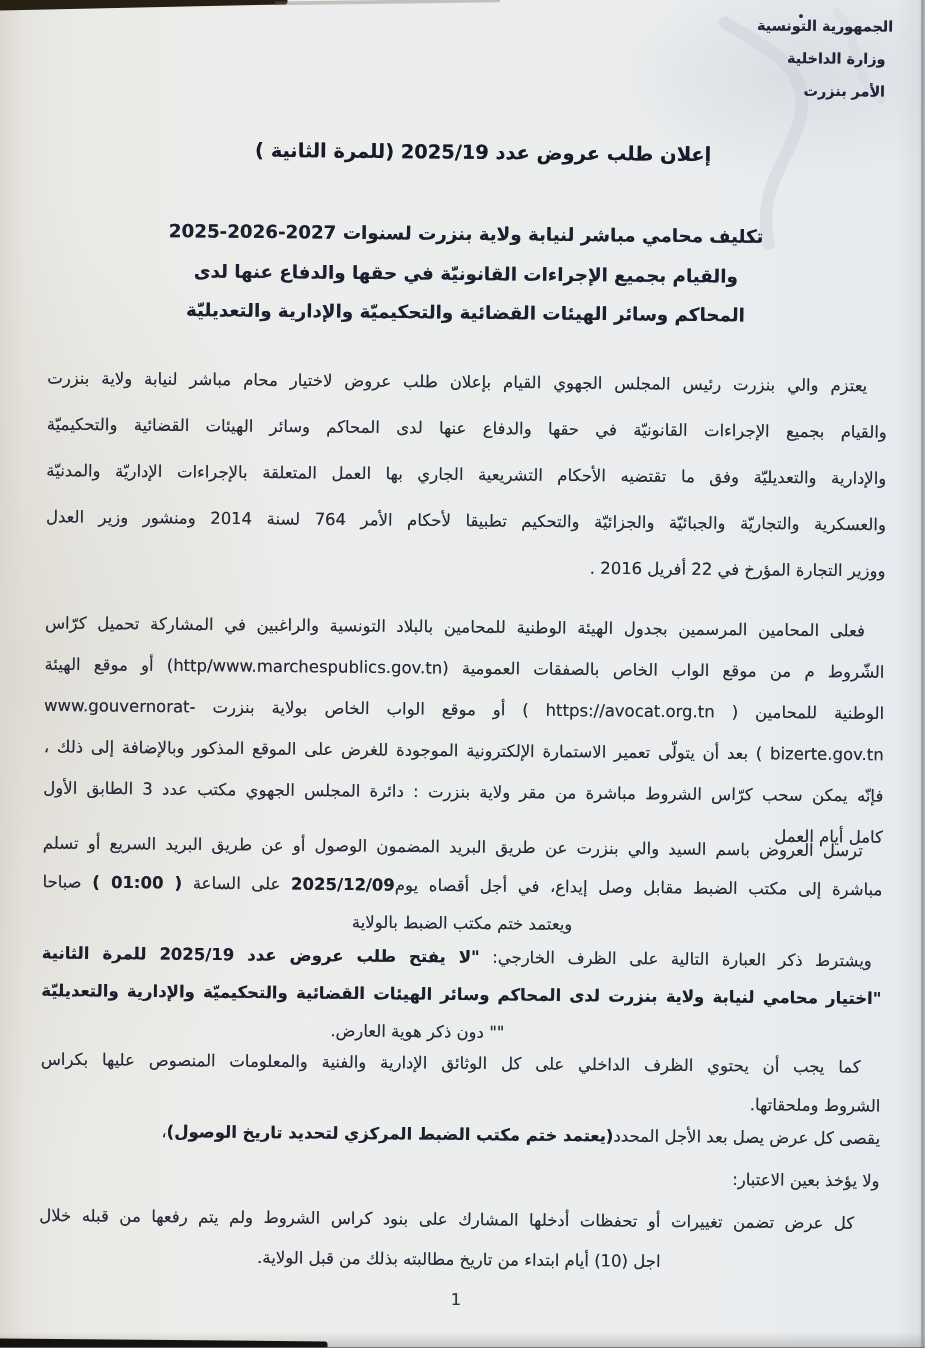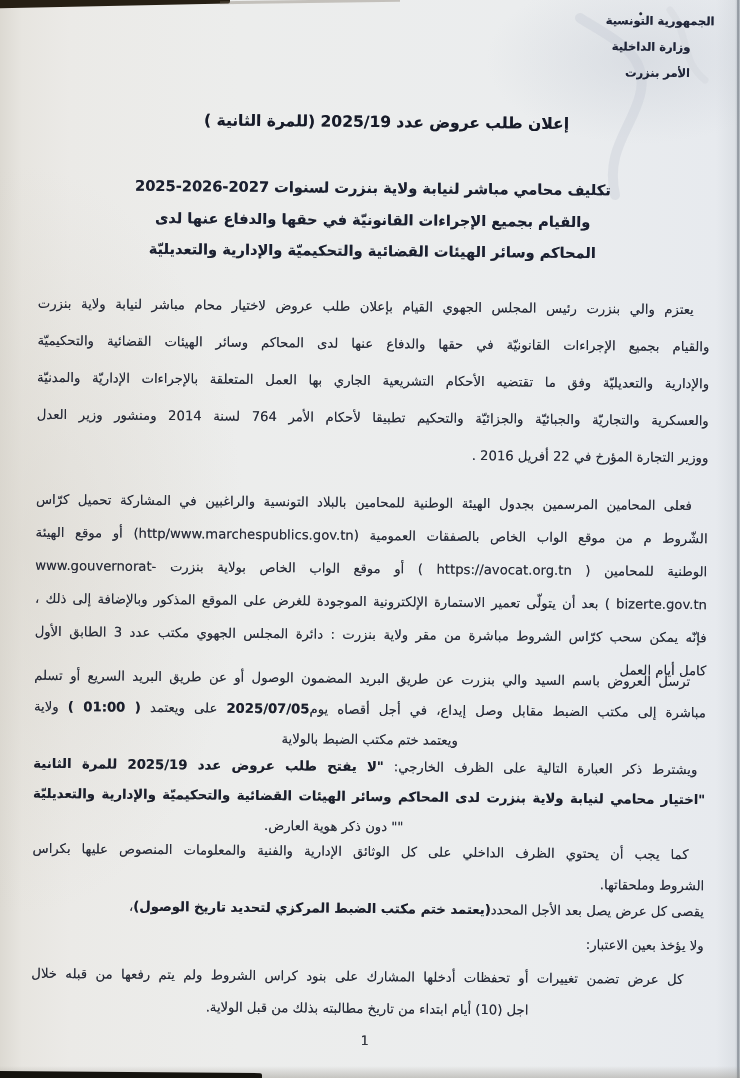--- a/index.html
+++ b/index.html
@@ -21,21 +21,21 @@
   .edge-bottom-band{position:absolute;bottom:0;left:0;right:0;height:12px;background:linear-gradient(rgba(0,0,0,0),rgba(150,146,138,.45));}
   .edge-bottom{position:absolute;bottom:-3px;left:-6px;width:268px;height:9px;background:#15130e;transform:rotate(.5deg);border-radius:2px;}
   .edge-right{position:absolute;top:0;bottom:0;right:0;width:5px;background:linear-gradient(90deg,rgba(0,0,0,0),rgba(140,148,156,.55));}
   .edge-right-line{position:absolute;top:0;bottom:0;right:1px;width:2px;background:rgba(110,118,128,.5);}
   .smudge{position:absolute;right:0;top:0;pointer-events:none;}
 
   .content{position:absolute;inset:0;transform:rotate(.55deg);transform-origin:50% 46%;
     text-shadow:0 0 .5px rgba(38,42,54,.6);}
 
   .hdr{position:absolute;top:5px;right:30px;text-align:right;font-size:11.5px;font-weight:bold;color:#20263a;line-height:26px;}
-  .hdr .h2,.hdr .h3{margin-right:24px;}
+  .hdr .h2,.hdr .h3{margin-right:6px;}
   .hdr-bullet{position:absolute;top:6px;right:101px;font-size:10px;color:#2a2f3c;}
 
   .title{position:absolute;top:113px;left:0;right:0;text-align:center;
     font-size:15.5px;font-weight:bold;color:#171b29;padding-left:26px;}
 
   .subtitle{position:absolute;top:172px;right:96px;left:96px;text-align:center;
     font-size:14.6px;font-weight:bold;color:#1b2030;line-height:31.5px;}
 
   .para{position:absolute;right:32px;left:36px;font-size:13.2px;color:#272b38;}
   .line{text-align:justify;text-align-last:justify;}
@@ -104,21 +104,21 @@
       <div class="line ind">فعلى المحامين المرسمين بجدول الهيئة الوطنية للمحامين بالبلاد التونسية والراغبين في المشاركة تحميل كرّاس</div>
       <div class="line">الشّروط م من موقع الواب الخاص بالصفقات العمومية (http/www.marchespublics.gov.tn) أو موقع الهيئة</div>
       <div class="line">الوطنية للمحامين ( https://avocat.org.tn ) أو موقع الواب الخاص بولاية بنزرت -www.gouvernorat</div>
       <div class="line">bizerte.gov.tn ) بعد أن يتولّى تعمير الاستمارة الإلكترونية الموجودة للغرض على الموقع المذكور وبالإضافة إلى ذلك ،</div>
       <div class="line">فإنّه يمكن سحب كرّاس الشروط مباشرة من مقر ولاية بنزرت : دائرة المجلس الجهوي مكتب عدد 3 الطابق الأول</div>
       <div class="line start">كامل أيام العمل</div>
     </div>
 
     <div class="para p3">
       <div class="line ind">ترسل العروض باسم السيد والي بنزرت عن طريق البريد المضمون الوصول أو عن طريق البريد السريع أو تسلم</div>
-      <div class="line"><span>مباشرة إلى مكتب الضبط مقابل وصل إيداع، في أجل أقصاه يوم</span><span class="b">2025/07/05</span><span> على ويعتمد </span><span class="b">( 01:00 )</span><span> ولاية</span></div>
+      <div class="line"><span>مباشرة إلى مكتب الضبط مقابل وصل إيداع، في أجل أقصاه يوم</span><span class="b">2025/12/09</span><span> على الساعة </span><span class="b">( 01:00 )</span><span> صباحا</span></div>
       <div class="line center">ويعتمد ختم مكتب الضبط بالولاية</div>
     </div>
 
     <div class="para p4">
       <div class="line ind-sm"><span>ويشترط ذكر العبارة التالية على الظرف الخارجي: </span><span class="b">"لا يفتح طلب عروض عدد 2025/19  للمرة الثانية</span></div>
       <div class="line b">"اختيار محامي لنيابة ولاية بنزرت لدى المحاكم وسائر الهيئات القضائية والتحكيميّة والإدارية والتعديليّة</div>
       <div class="line l3">"" دون ذكر هوية العارض.</div>
     </div>
 
     <div class="para p5">

